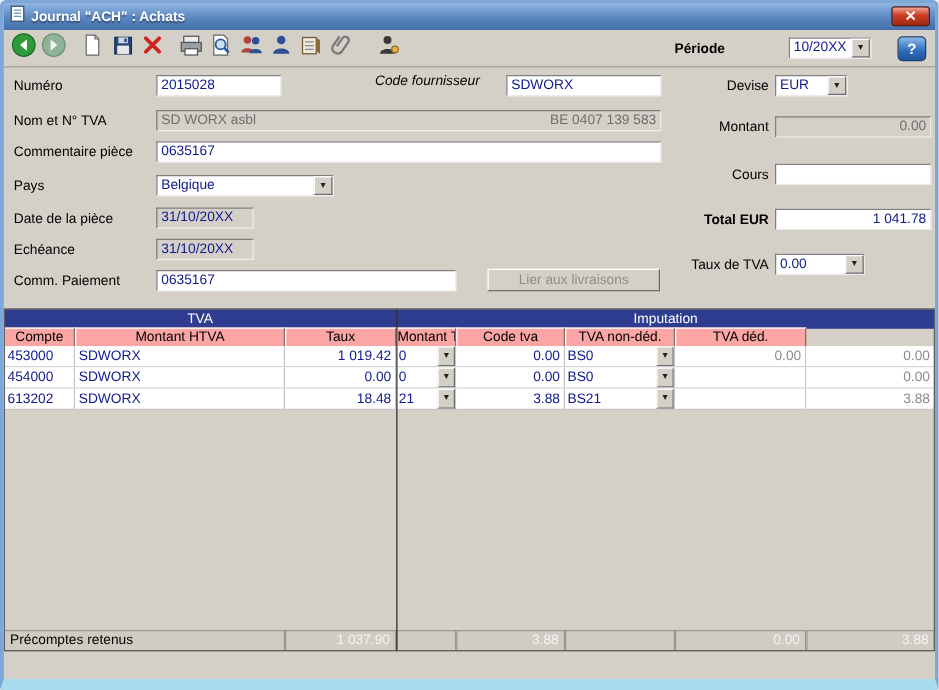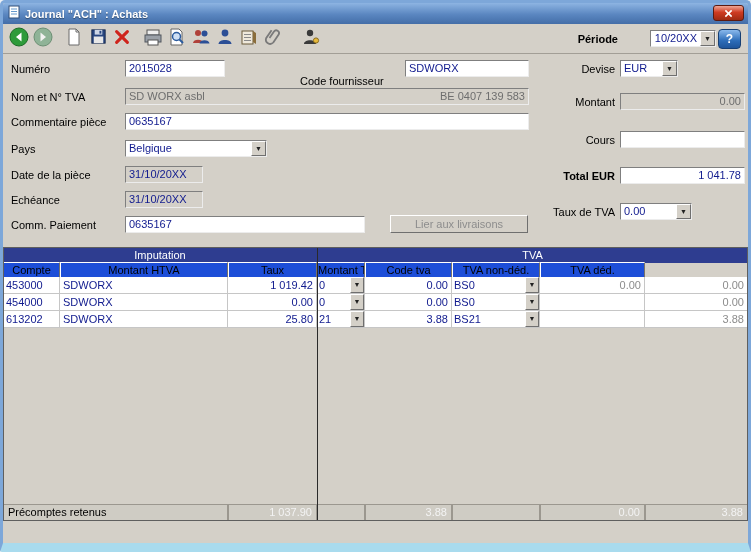--- a/index.html
+++ b/index.html
@@ -24,21 +24,21 @@
     display:flex; align-items:center; justify-content:center;
   }
   
   .toolbar {
     position:absolute; left:0; top:21px; width:745px; height:30px;
     display:flex; align-items:center; padding:0 5px;
     border-bottom:1px solid #a29e96; background:#d4d0c8;
   }
   .tbtn { width:22px; height:24px; margin-right:2px; display:flex; align-items:center; justify-content:center; }
   .sep { width:7px; height:1px; }
-  .periode-group { margin-left:auto; display:flex; align-items:center; gap:2px; padding-right:2px;text-align:right; }
+  .periode-group { margin-left:auto; display:flex; align-items:center; gap:21px; padding-right:2px; }
   .periode-label { font-size:11px; font-weight:bold; }
   .help-btn { width:23px; height:20px; border-radius:4px;
     background:linear-gradient(#8ab9ec,#2c6cb8 60%,#1f559a);
     border:1px solid #173f73; color:#fff; font-weight:bold; font-size:12px;
     display:flex; align-items:center; justify-content:center; }
   
   .lbl { position:absolute; font-size:11px; color:#000; white-space:nowrap; }
   .lbl.b { font-weight:bold; }
   .lbl.ra { text-align:right; }
   .fld {
@@ -64,21 +64,21 @@
     border:1px solid; border-color:#fff #6f6f6f #6f6f6f #fff;
     color:#8d8d8d; font-size:11px; text-align:center; line-height:16px;
   }
   
   .tgroup { position:absolute; left:0; top:244px; width:745px; height:15px;
     display:grid; grid-template-columns:314px 431px; }
   .tgroup > div { background:#2e3d90; color:#fff; font-size:11px; text-align:center;
     line-height:15px; border-top:1px solid #14143c; }
   .thead { position:absolute; left:0; top:259px; width:745px; height:16px;
     display:grid; grid-template-columns:57px 168px 89px 48px 87px 88px 105px 103px; }
-  .thead > div { background:#1d4ed8; border:1px solid; border-color:#fff #76726a #76726a #fff;
+  .thead > div { background:#fca5a5; border:1px solid; border-color:#fff #76726a #76726a #fff;
     font-size:11px; text-align:center; line-height:14px; overflow:hidden; white-space:nowrap; }
   .trow { position:absolute; left:0; width:745px; height:17px; background:#fff;
     display:grid; grid-template-columns:57px 168px 89px 48px 87px 88px 105px 103px; }
   .trow .c { border-right:1px solid #c6c6c6; border-bottom:1px solid #c6c6c6;
     font-size:11px; line-height:16px; color:#101a8e; padding:0 3px;
     overflow:hidden; white-space:nowrap; background:#fff; }
   .c.r { text-align:right; }
   .c.gray { color:#8c8c8c; }
   .c.cc { padding:0; display:flex; }
   .cc-val { flex:1; padding:0 2px; color:#101a8e; overflow:hidden; }
@@ -209,21 +209,21 @@
       </div>
       <div class="help-btn">
         <span>?</span>
       </div>
     </div>
   </div>
 
   <div class="lbl" style="left:8px; top:60px;">Numéro</div>
   <div class="fld" style="left:122px; top:57px; width:100px;">2015028</div>
 
-  <div class="lbl" style="left:297px; top:72px;">Code fournisseur</div>
+  <div class="lbl" style="left:297px; top:56px;font-style:italic;">Code fournisseur</div>
   <div class="fld" style="left:402px; top:57px; width:124px;">SDWORX</div>
 
   <div class="lbl" style="left:8px; top:88px;">Nom et N° TVA</div>
   <div class="fld ro gray flex" style="left:122px; top:85px; width:404px;">
     <span>SD WORX asbl</span>
     <span>BE 0407 139 583</span>
   </div>
 
   <div class="lbl" style="left:8px; top:113px;">Commentaire pièce</div>
   <div class="fld" style="left:122px; top:110px; width:404px;">0635167</div>
@@ -259,22 +259,22 @@
   <div class="lbl b ra" style="left:530px; top:167px; width:82px;">Total EUR</div>
   <div class="fld r" style="left:617px; top:164px; width:125px;padding-left:39px;">1 041.78</div>
 
   <div class="lbl ra" style="left:520px; top:203px; width:92px;">Taux de TVA</div>
   <div class="combo" style="left:617px; top:200px; width:72px;">
     <span class="cv">0.00</span>
     <span class="cb">▼</span>
   </div>
 
   <div class="tgroup">
+    <div>TVA</div>
     <div>Imputation</div>
-    <div>TVA</div>
   </div>
 
   <div class="thead">
     <div>Compte</div>
     <div>Montant HTVA</div>
     <div>Taux</div>
     <div>Montant TVA</div>
     <div>Code tva</div>
     <div>TVA non-déd.</div>
     <div>TVA déd.</div>
@@ -310,21 +310,21 @@
       <span class="cc-val">BS0</span>
       <span class="cc-btn">▼</span>
     </div>
     <div class="c r gray"></div>
     <div class="c r gray">0.00</div>
   </div>
 
   <div class="trow" style="top:308px;">
     <div class="c">613202</div>
     <div class="c">SDWORX</div>
-    <div class="c r">25.80</div>
+    <div class="c r">18.48</div>
     <div class="c cc">
       <span class="cc-val">21</span>
       <span class="cc-btn">▼</span>
     </div>
     <div class="c r">3.88</div>
     <div class="c cc">
       <span class="cc-val">BS21</span>
       <span class="cc-btn">▼</span>
     </div>
     <div class="c r gray"></div>

